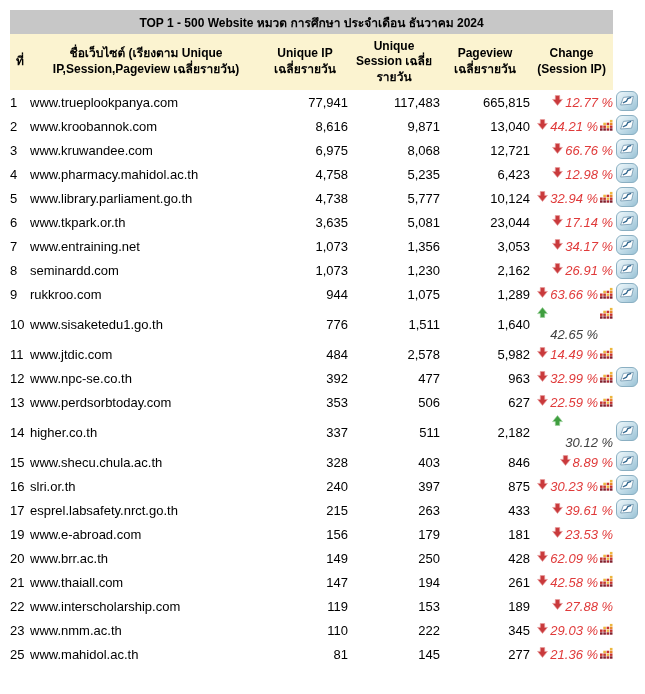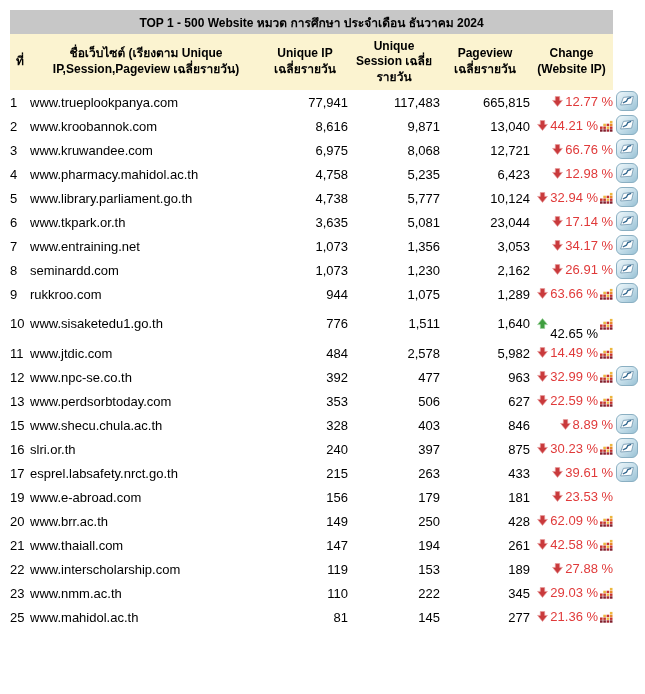--- a/index.html
+++ b/index.html
@@ -25,24 +25,24 @@
     font-weight:bold;font-size:12px;line-height:1.3;
   }
 
   tr.data-row td{height:24px;padding:0;font-size:13px;vertical-align:middle;background:#fff;}
   td.c-rank{text-align:left;padding-left:2px;}
   td.c-site{text-align:left;padding-left:6px;white-space:nowrap;overflow:hidden;margin-top:40px;}
   td.c-num{text-align:right;padding-right:8px;white-space:nowrap;}
   td.c-change{text-align:right;padding-right:2px;white-space:nowrap;}
   td.c-icon{text-align:center;}
 
-  .chg{display:inline-flex;align-items:center;gap:1px;}
+  .chg{display:inline-flex;align-items:flex-start;gap:1px;font-style:italic;}
   .pct{font-size:13px;}
   .pct.down{color:#e03a3a;}
-  .pct.up{color:#000000;margin-top:20px;}
+  .pct.up{color:#404040;margin-top:20px;}
   svg.arrow{display:inline-block;margin-right:1px;}
   .chart-slot{display:inline-flex;align-items:center;margin-left:1px;}
 </style>
 </head>
 <body>
 
 <svg width="0" height="0" style="position:absolute" aria-hidden="true">
   <defs>
     <linearGradient id="winGrad" x1="0" y1="0" x2="1" y2="1">
       <stop offset="0" stop-color="#f0f8fb"></stop>
@@ -92,21 +92,21 @@
       <tr class="title-row">
         <td colspan="6">TOP 1 - 500 Website หมวด การศึกษา ประจำเดือน ธันวาคม 2024</td>
         <td class="no-bg"></td>
       </tr>
       <tr class="head-row">
         <td>ที่</td>
         <td>ชื่อเว็บไซต์ (เรียงตาม Unique IP,Session,Pageview เฉลี่ยรายวัน)</td>
         <td>Unique IP เฉลี่ยรายวัน</td>
         <td>Unique Session เฉลี่ย รายวัน</td>
         <td>Pageview เฉลี่ยรายวัน</td>
-        <td>Change (Website IP)</td>
+        <td>Change (Session IP)</td>
         <td class="no-bg"></td>
       </tr>
 
   <tr class="data-row">
     <td class="c-rank">1</td>
     <td class="c-site">www.trueplookpanya.com</td>
     <td class="c-num">77,941</td>
     <td class="c-num">117,483</td>
     <td class="c-num">665,815</td>
     <td class="c-change">
@@ -404,20 +404,41 @@
                   <use href="#sym-chart"></use>
                 </svg>
         </span>
       </span>
     </td>
     <td class="c-icon">
       
     </td>
   </tr>
 
+  <tr class="data-row">
+    <td class="c-rank">14</td>
+    <td class="c-site">higher.co.th</td>
+    <td class="c-num">337</td>
+    <td class="c-num">511</td>
+    <td class="c-num">2,182</td>
+    <td class="c-change">
+      <span class="chg">
+        <svg class="arrow" width="11" height="11">
+                <use href="#sym-up"></use>
+              </svg>
+        <span class="pct up">30.12 %</span>
+
+      </span>
+    </td>
+    <td class="c-icon">
+      <svg width="22" height="20">
+              <use href="#sym-stats"></use>
+            </svg>
+    </td>
+  </tr>
 
   <tr class="data-row">
     <td class="c-rank">15</td>
     <td class="c-site">www.shecu.chula.ac.th</td>
     <td class="c-num">328</td>
     <td class="c-num">403</td>
     <td class="c-num">846</td>
     <td class="c-change">
       <span class="chg">
         <svg class="arrow" width="11" height="11">

